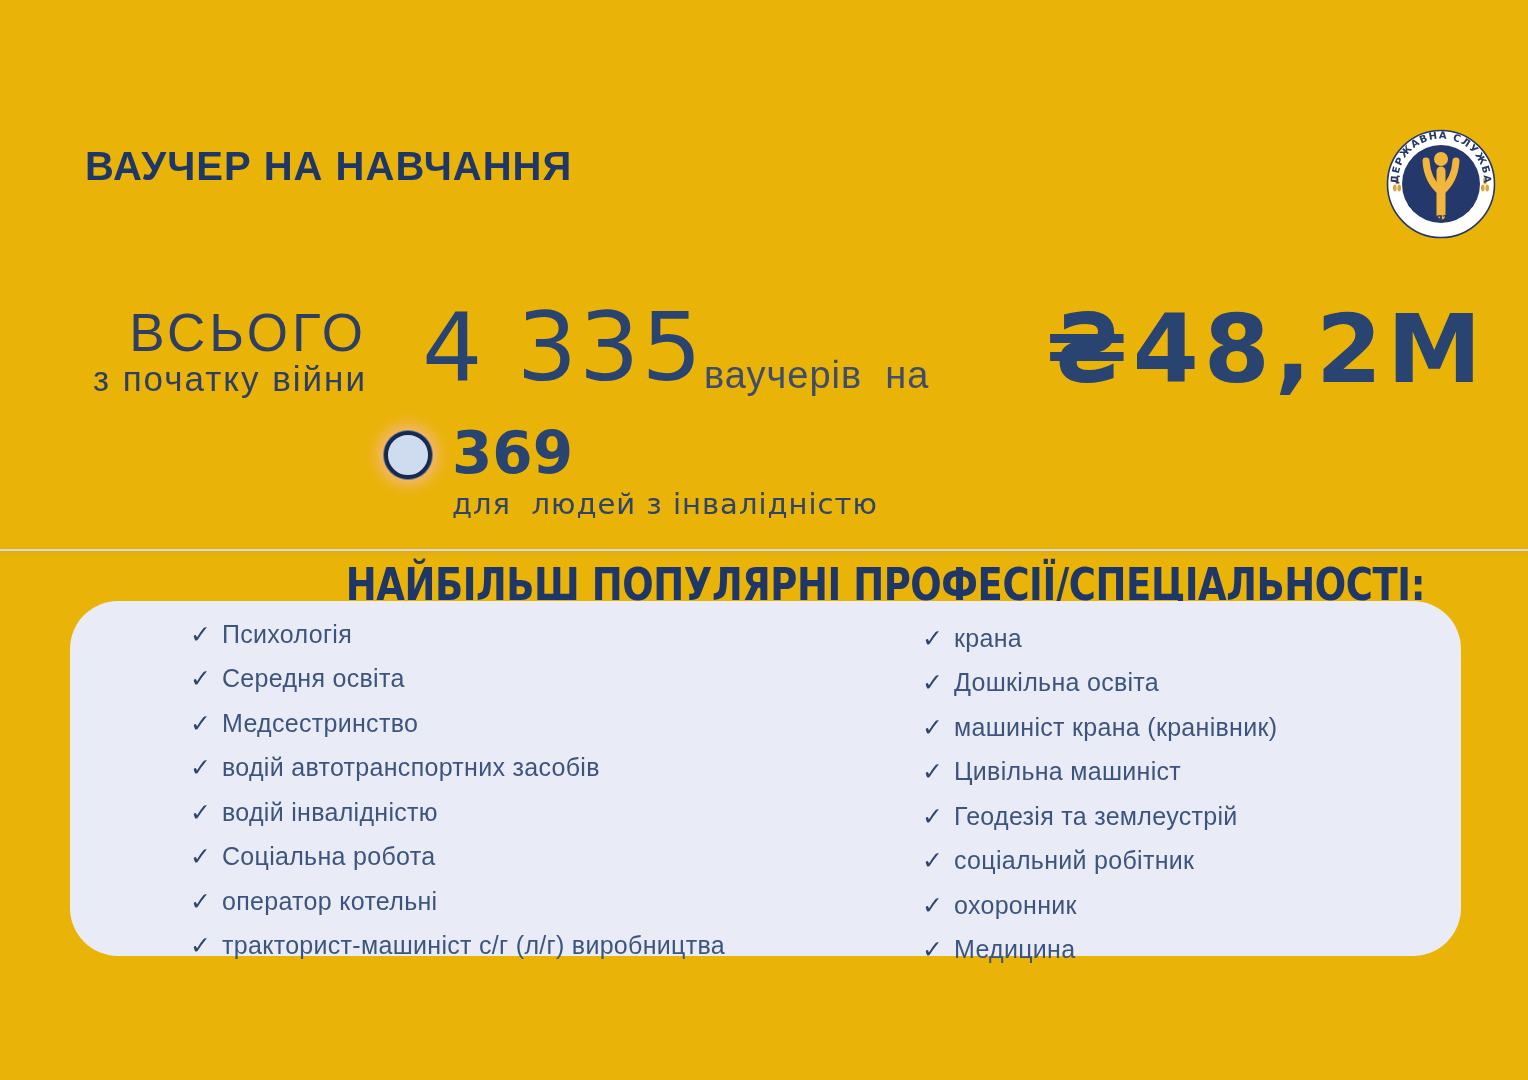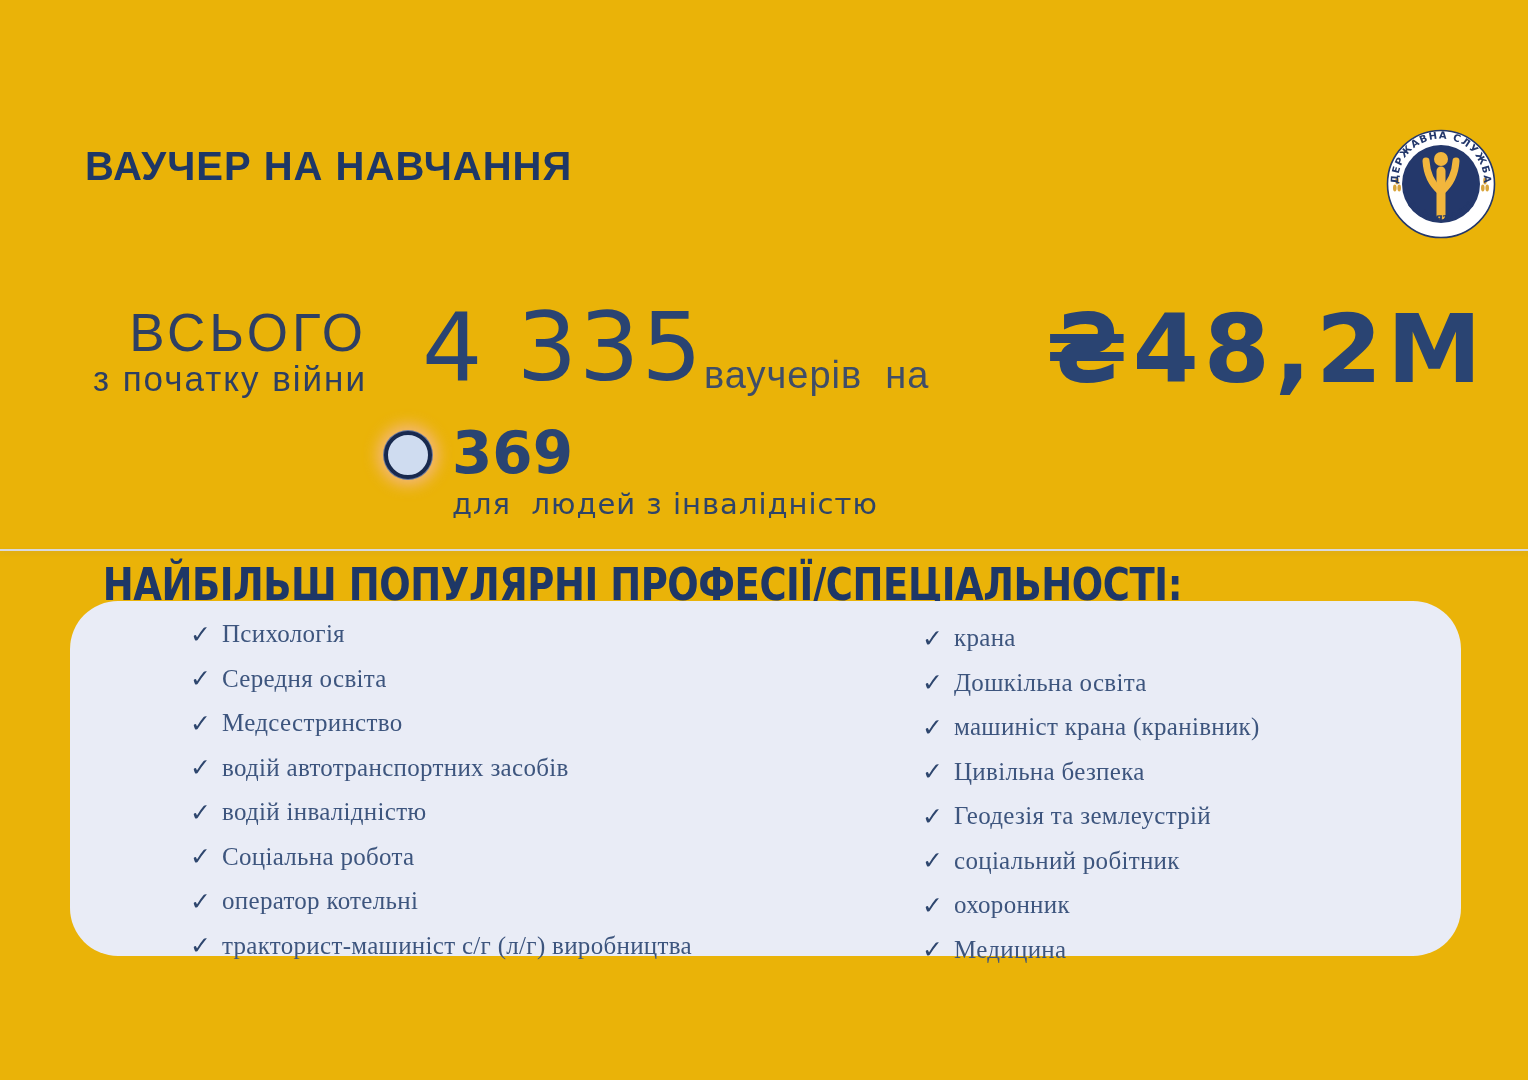--- a/index.html
+++ b/index.html
@@ -48,40 +48,40 @@
   .dis-label {
     position:absolute; left:452px; top:487px;
     font-family:"DejaVu Sans", sans-serif;
     font-size:29px; letter-spacing:1px; color:#2f4468; white-space:pre;
   }
   
   .divider {
     position:absolute; left:0; top:549px; width:1528px; height:2px;
     background:#d8d9dd; box-shadow:0 2px 4px rgba(120,130,150,0.18);
   }
-  .section-header { position:absolute; left:0; top:559px; width:1528px; text-align:left; }
+  .section-header { position:absolute; left:0; top:559px; width:1528px; text-align:right; }
   .section-header span {
     display:inline-block; transform:scaleX(0.84); transform-origin:center;
     font-family:"DejaVu Sans", sans-serif; font-weight:bold;
     font-size:44px; letter-spacing:-0.5px; color:#1e3766; white-space:nowrap;
   }
   .panel {
     position:absolute; left:70px; top:601px; width:1391px; height:355px;
     background:#e9ecf6; border-radius:48px;
   }
   .col { position:absolute; top:11px; }
   .col-left  { left:120px; }
   .col-right { left:852px; top:15px; }
   .prof-item { display:flex; align-items:center; height:44.5px; }
   .check {
     font-family:"DejaVu Sans", sans-serif; font-weight:bold;
     font-size:25px; color:#2e466e; width:32px; flex:0 0 32px;
   }
   .prof-label {
-    font-family:Liberation Serif, serif;
+    font-family:Liberation Sans, sans-serif;
     font-size:25px; letter-spacing:0.3px; color:#3d557e; white-space:nowrap;
   }
 </style>
 </head>
 <body>
 
 <div class="canvas">
 
   <div class="page-title">ВАУЧЕР НА НАВЧАННЯ</div>
 
@@ -176,21 +176,21 @@
         <div class="prof-item">
           <span class="check">✓</span>
           <span class="prof-label">Дошкільна освіта</span>
         </div>
         <div class="prof-item">
           <span class="check">✓</span>
           <span class="prof-label">машиніст крана (кранівник)</span>
         </div>
         <div class="prof-item">
           <span class="check">✓</span>
-          <span class="prof-label">Цивільна безпека</span>
+          <span class="prof-label">Цивільна машиніст</span>
         </div>
         <div class="prof-item">
           <span class="check">✓</span>
           <span class="prof-label">Геодезія та землеустрій</span>
         </div>
         <div class="prof-item">
           <span class="check">✓</span>
           <span class="prof-label">соціальний робітник</span>
         </div>
         <div class="prof-item">

